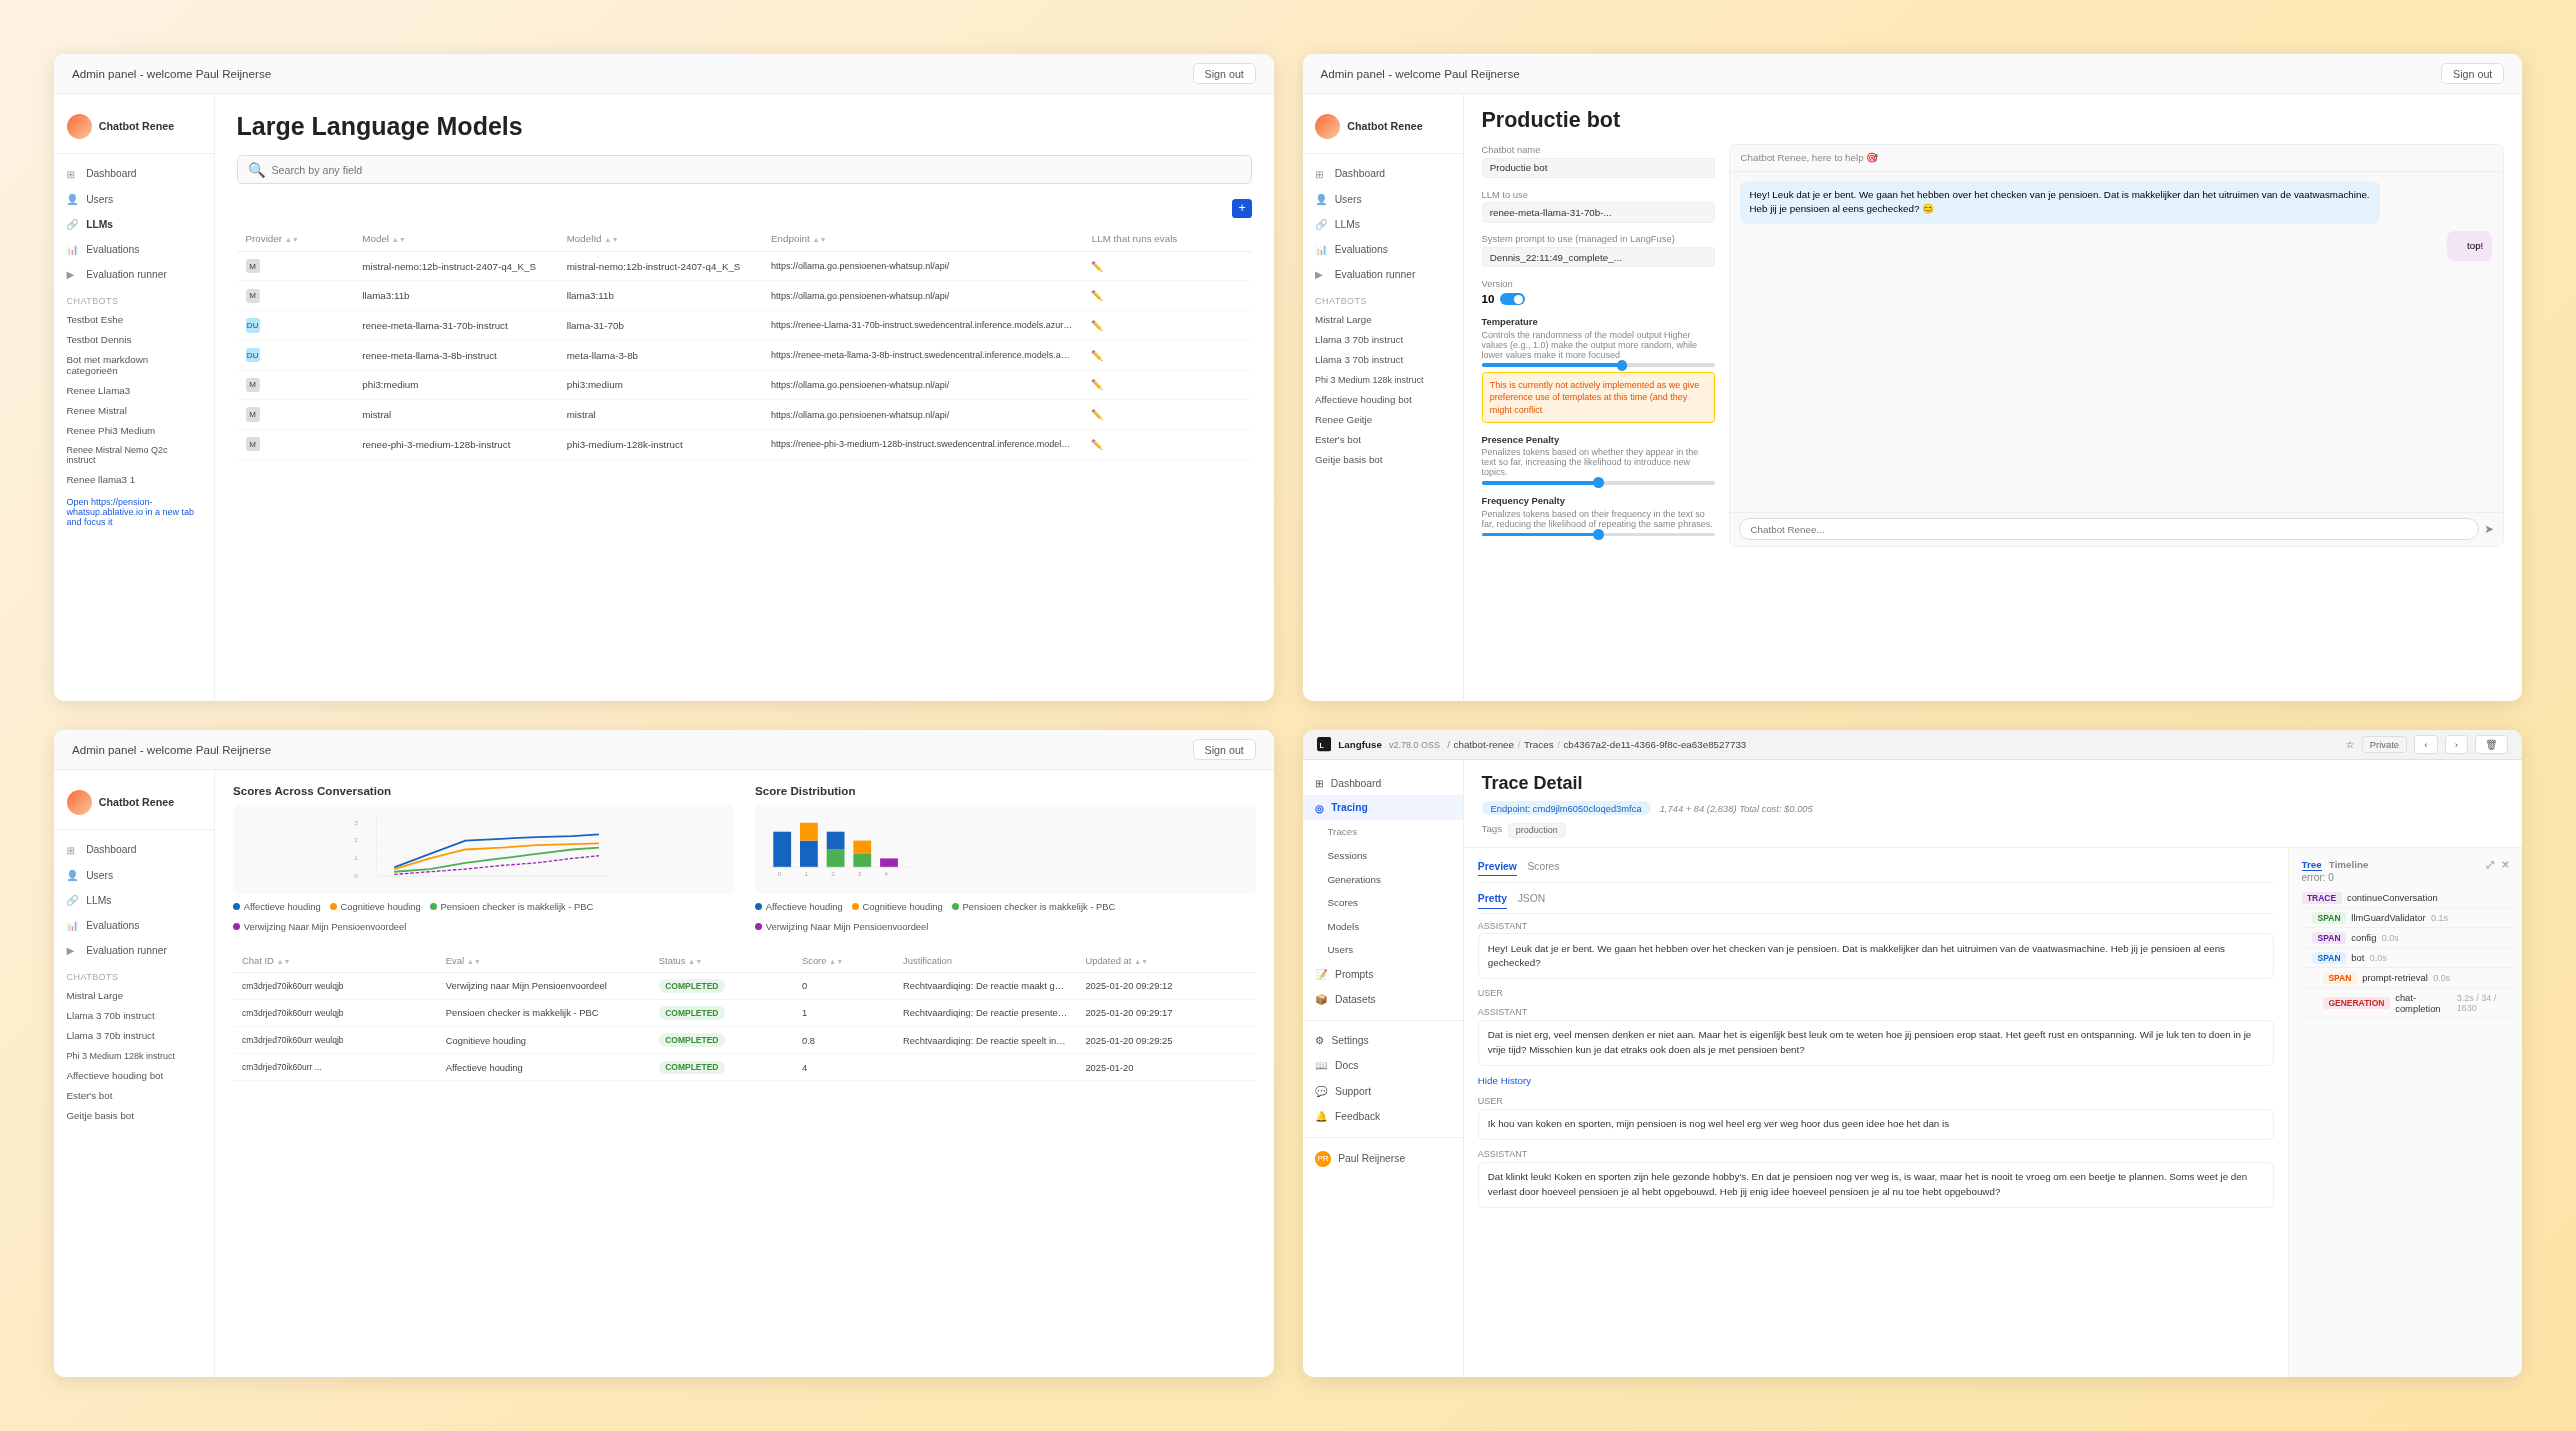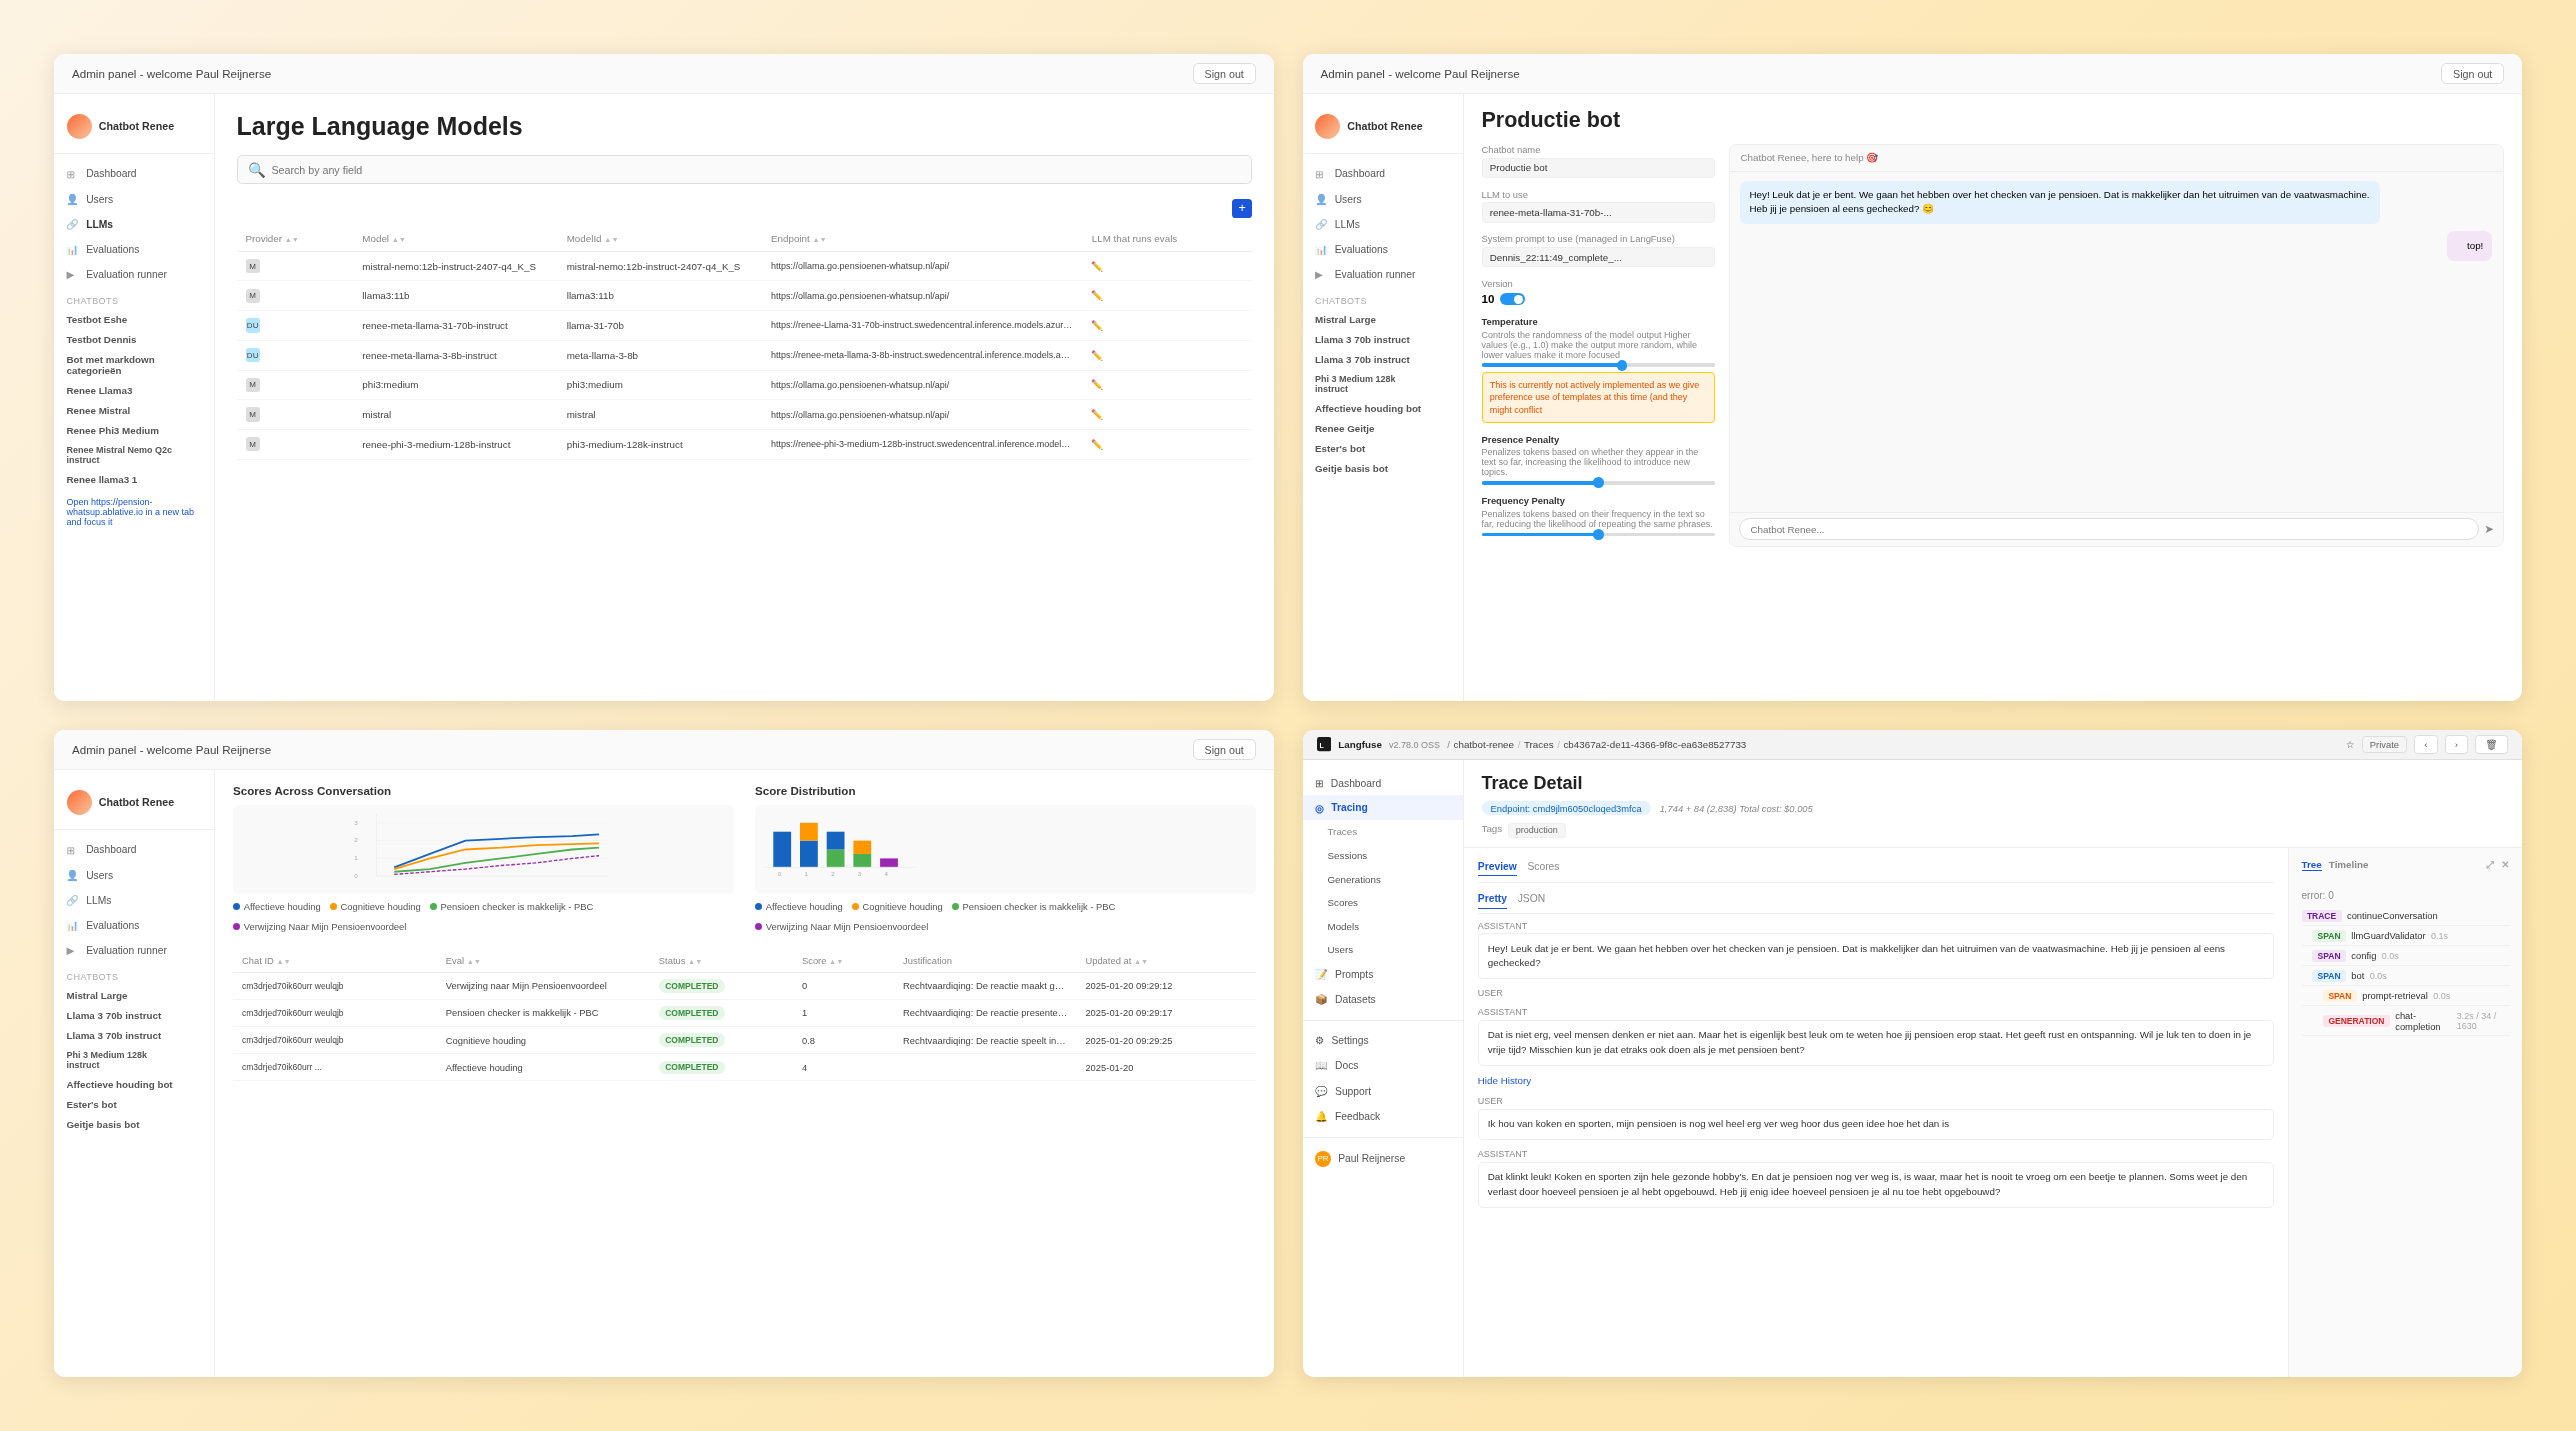--- a/index.html
+++ b/index.html
@@ -118,27 +118,26 @@
     }
     .sidebar-section-label {
       font-size: 9px;
       color: #aaa;
       padding: 9px 12.5px 3.6px;
       text-transform: uppercase;
       letter-spacing: 0.05em;
     }
     .chat-list-item {
       display: flex;
-      align-items: flex-start;
+      align-items: flex-end;
       justify-content: space-between;
       padding: 4.5px 12.5px;
       font-size: 9.8px;
       color: #555;
       cursor: pointer;
-      font-weight: bold;
     }
     .chat-item-icons {
       display: flex;
       gap: 3.6px;
       opacity: 0;
     }
     .chat-item-icon {
       width: 10.7px;
       height: 10.7px;
       border-radius: 50%;
@@ -562,21 +561,21 @@
     }
     .span-llmguard { background: #e8f5e9; color: #2e7d32; }
     .span-config { background: #f3e5f5; color: #6a1b9a; }
     .span-bot { background: #e3f2fd; color: #1565c0; }
     .span-retrieval { background: #fff3e0; color: #e65100; }
     .span-generation { background: #fce4ec; color: #c62828; }
     .span-time { color: #aaa; font-size: 9px; }
     .trace-right-header {
       font-size: 9.8px;
       font-weight: 600;
-      margin-bottom: 19px;
+      margin-bottom: 1px;
       display: flex;
       align-items: center;
       gap: 7.2px;
     }
     .right-tab {
       font-size: 9.8px;
       color: #888;
       cursor: pointer;
     }
     .right-tab.active { color: #1a56db; font-weight: 600; border-bottom: 1.8px solid #1a56db; }

